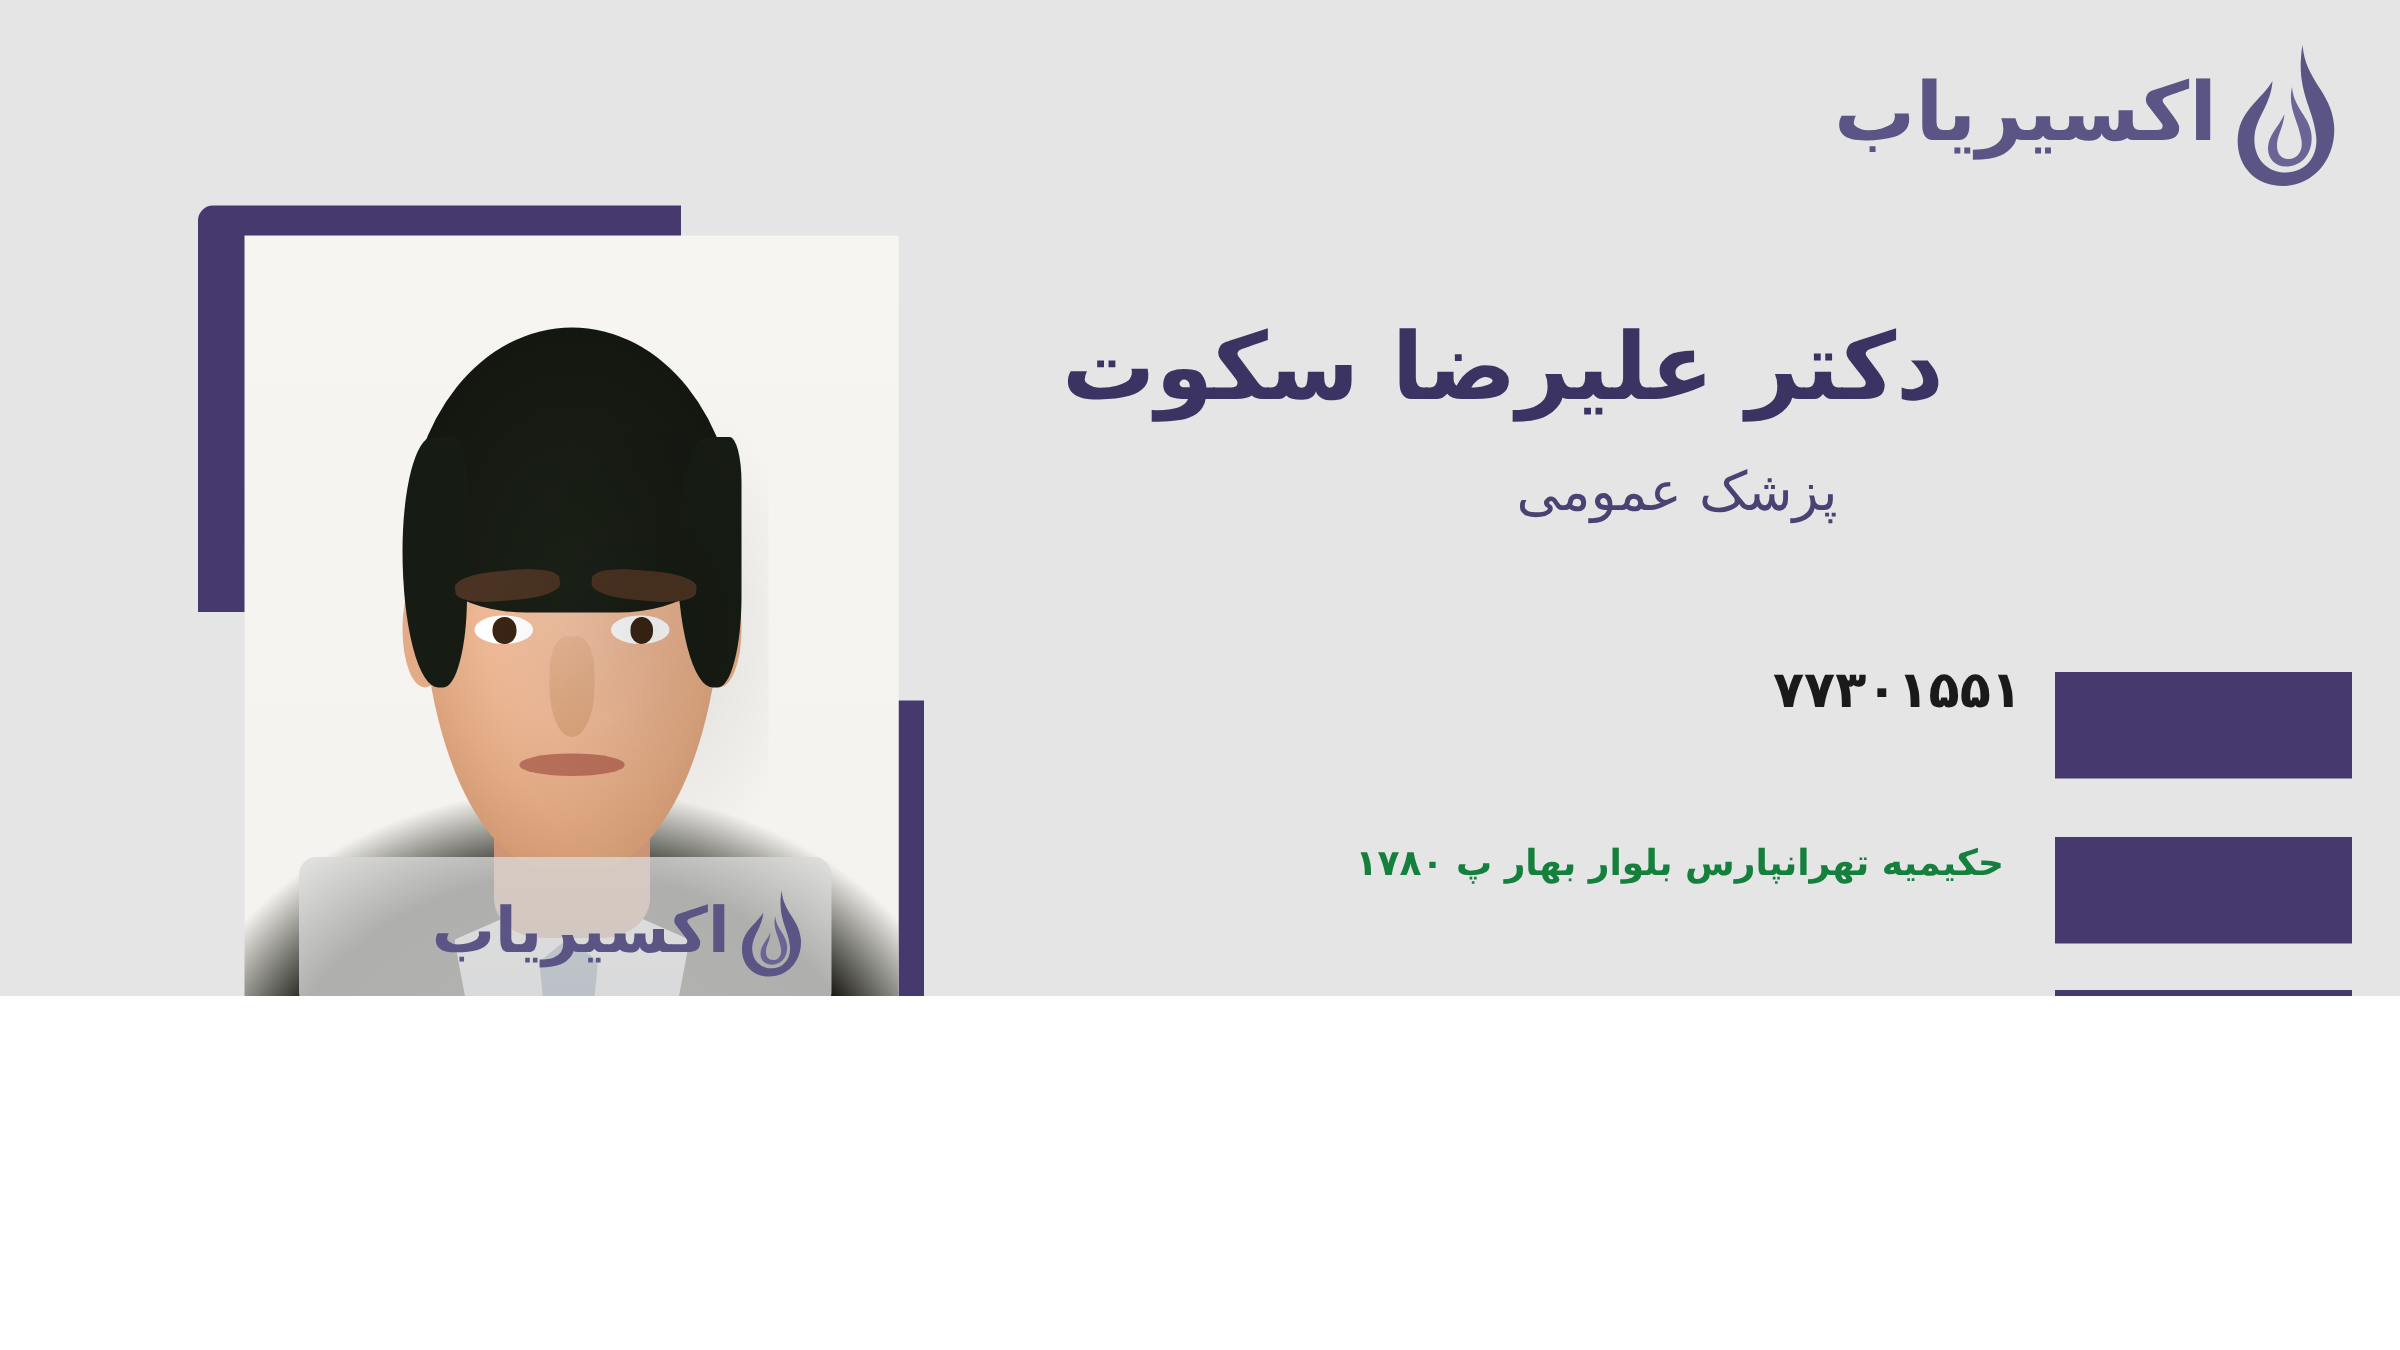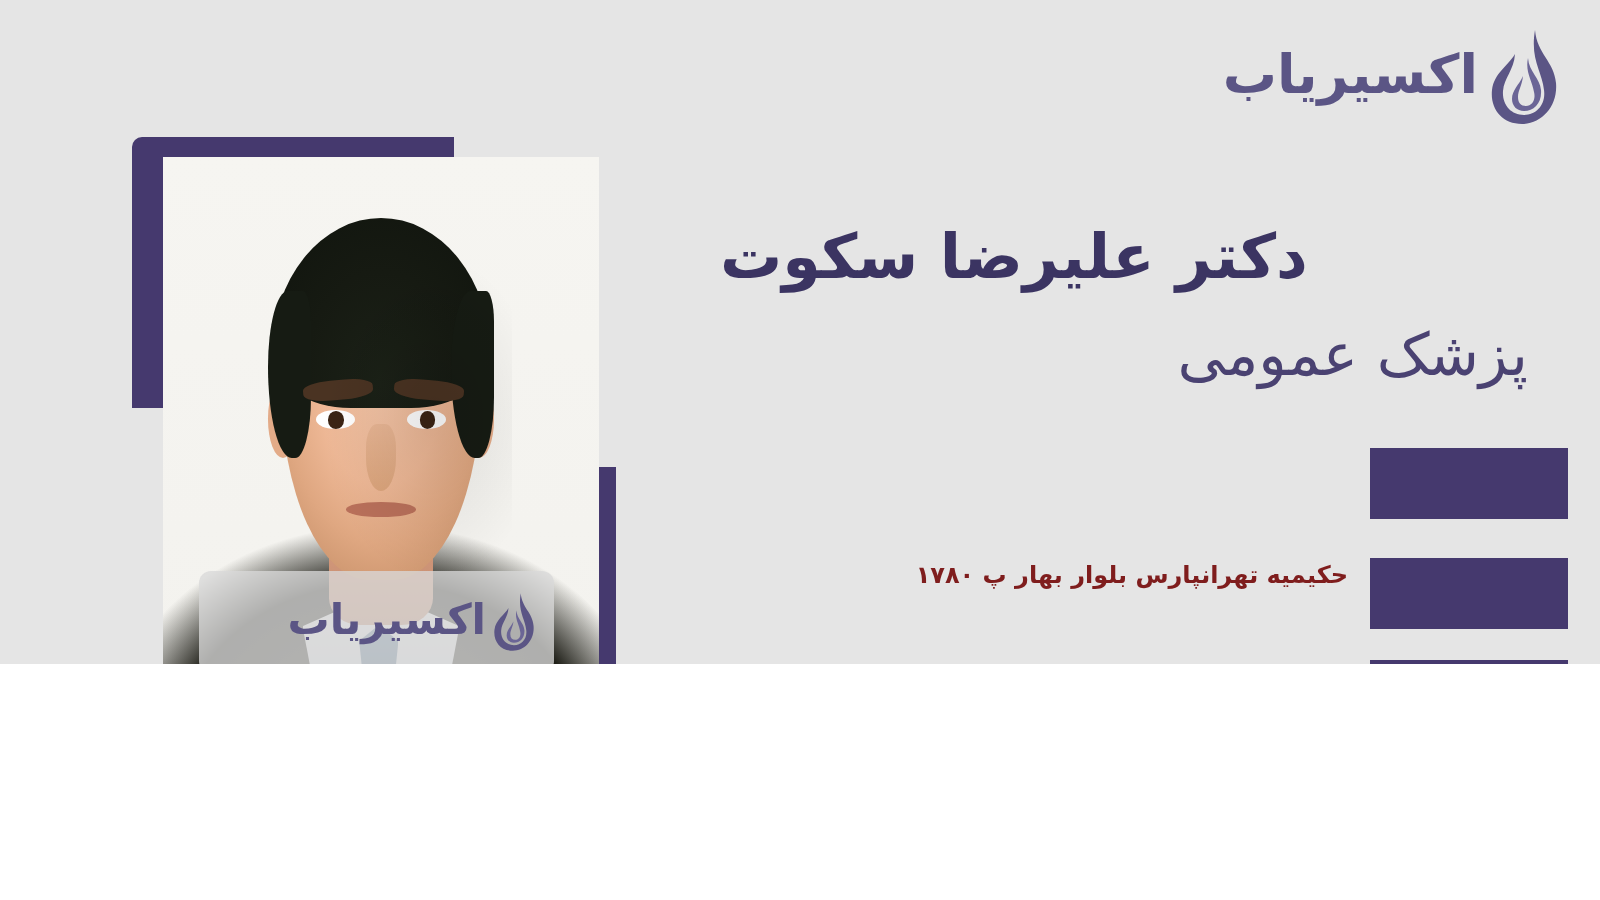--- a/index.html
+++ b/index.html
@@ -253,50 +253,50 @@
     top: 208px;
     width: 820px;
     text-align: left;
     direction: rtl;
   }
   .doc-name {
     font-size: 62px;
     font-weight: 700;
     color: #3b3462;
     line-height: 1.2;
-    margin: 12px;
+    margin: 0;
     text-align: left;
     white-space: nowrap;
   }
   .doc-specialty {
-    font-size: 59px;
+    font-size: 36px;
     font-weight: 400;
     color: #4a4272;
     line-height: 1.25;
     margin: 24px 0 0 0;
-    text-align: right;
+    text-align: center;
     white-space: nowrap;
   }
   .doc-phone {
     position: absolute;
     right: 252px;
     top: 440px;
     font-size: 34px;
     font-weight: 700;
     color: #1a1a1a;
     direction: rtl;
     white-space: nowrap;
   }
   .doc-address {
     position: absolute;
-    right: 252px;
+    right: 264px;
     top: 561px;
     font-size: 24px;
     font-weight: 700;
-    color: #7f1d1d;
+    color: #15803d;
     direction: rtl;
     white-space: nowrap;
   }
 
   
   .bar {
     position: absolute;
     right: 32px;
     background: #45396e;
   }
@@ -350,19 +350,20 @@
         <span class="watermark-word">اکسیریاب</span>
       </div>
     </div>
   </div>
 
   <div class="info">
     <h1 class="doc-name">دکتر علیرضا سکوت</h1>
     <div class="doc-specialty">پزشک عمومی</div>
   </div>
 
+  <div class="doc-phone">۷۷۳۰۱۵۵۱</div>
   <div class="doc-address">حکیمیه تهرانپارس بلوار بهار پ ۱۷۸۰</div>
 
   <div class="bar bar-1"></div>
   <div class="bar bar-2"></div>
   <div class="bar bar-3"></div>
 
 </div>
 
 </body></html>

